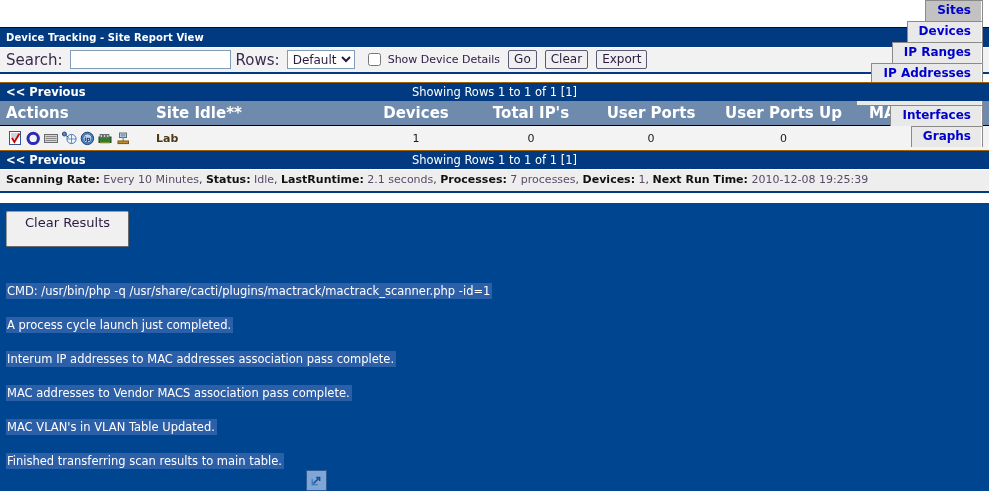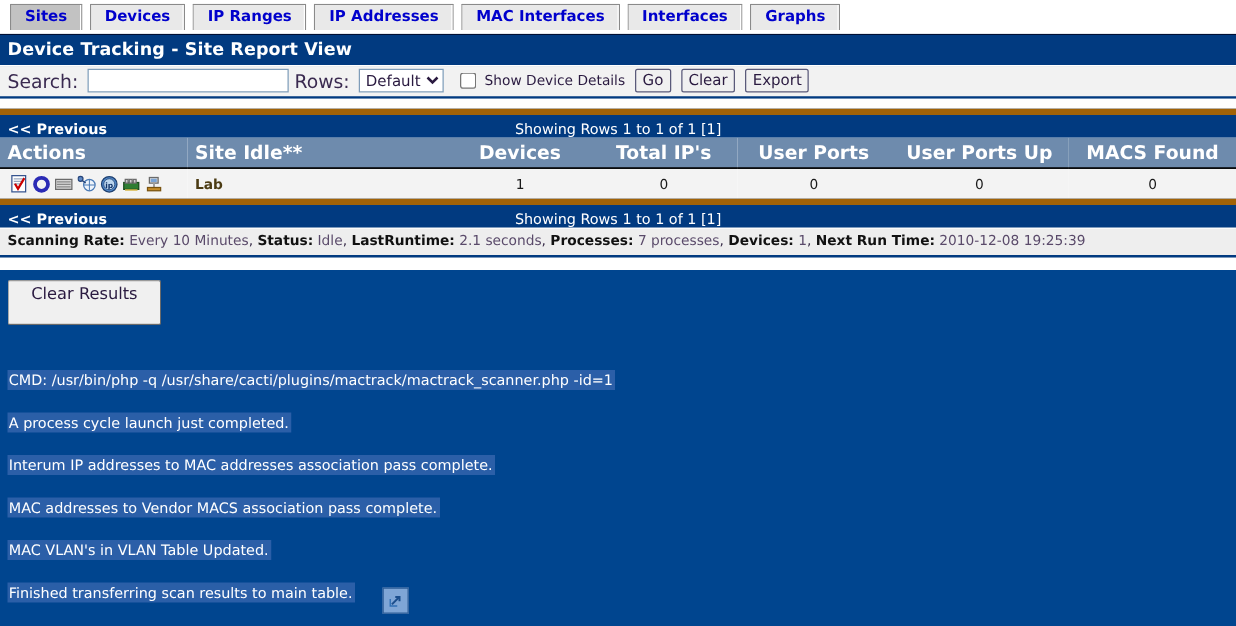--- a/index.html
+++ b/index.html
@@ -14,25 +14,26 @@
     height: 501px;
     overflow: hidden;
     position: relative;
     font-size: 11px;
   }
 
   
   .tabbar {
     height: 27px;
     background: #ffffff;
-    padding-left: 8px;
+    padding-left: 20px;
     box-sizing: border-box;
     display: flex;
-    align-items: center;
+    align-items: flex-end;
     position: relative;
+    flex-direction: column;
   }
   .tab {
     background: #e9e9e9;
     border: 1px solid #8a8a8a;
     border-bottom: none;
     color: #0000cc;
     font-weight: bold;
     font-size: 12px;
     padding: 3px 11px 4px 11px;
     margin-right: 6px;
@@ -45,21 +46,21 @@
   .tab.active {
     background: #c2c2c2;
     color: #0000cc;
   }
 
   
   .titlebar {
     background: #013A80;
     color: #ffffff;
     font-weight: bold;
-    font-size: 14px;
+    font-size: 10px;
     padding: 4px 0 4px 6px;
     border-top: 1px solid #000f33;
     border-bottom: 1px solid #ffffff;
     letter-spacing: 0.1px;
   }
 
   
   .toolbar {
     background: #f2f2f2;
     border-bottom: 2px solid #013A80;
@@ -115,23 +116,23 @@
   .spacer { height: 8px; background: #ffffff; }
 
   
   .navbar {
     background: #013A80;
     color: #ffffff;
     font-weight: bold;
     font-size: 11.5px;
     height: 18px;
     display: flex;
-    align-items: flex-end;
+    align-items: center;
     position: relative;
-    border-top: 5px solid #a16207;
+    border-top: 1px solid #a16207;
   }
   .navbar .prev {
     padding-left: 6px;
     cursor: pointer;
     color: #ffffff;
   }
   .navbar .showing {
     position: absolute;
     left: 0; right: 0;
     text-align: center;

